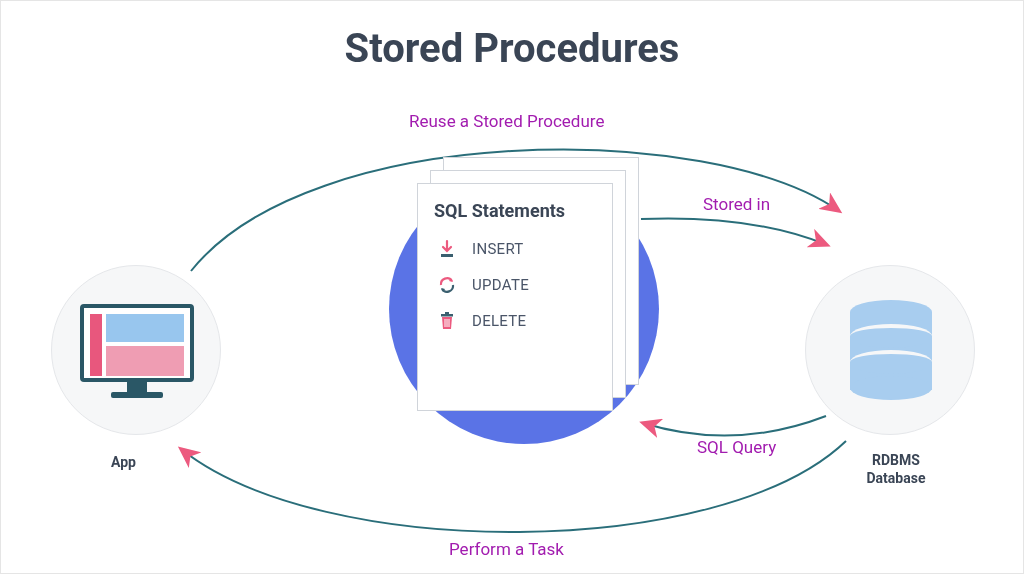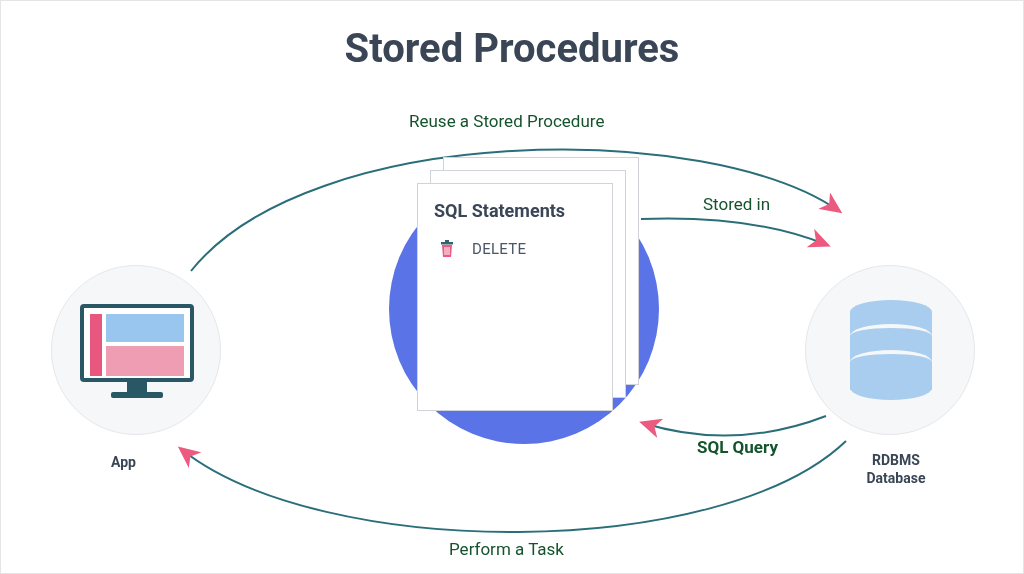--- a/index.html
+++ b/index.html
@@ -14,21 +14,21 @@
     .title {
       text-align: center;
       font-size: 40px;
       font-weight: 700;
       color: #3a4555;
       padding-top: 24px;
     }
     .arrow-label {
       position: absolute;
       font-size: 17px;
-      color: #14532d;
+      color: #a21caf;
     }
     .node-circle {
       position: absolute;
       background: #f6f7f8;
       border: 1px solid #e5e7ea;
       border-radius: 50%;
     }
     .app-circle { width: 170px; height: 170px; left: 50px; top: 264px; }
     .db-circle  { width: 170px; height: 170px; left: 804px; top: 264px; }
     .center-circle {
@@ -153,21 +153,21 @@
 
   <path d="M 640 218 C 720 215, 780 225, 826 244" fill="none" stroke="#2a6e7a" stroke-width="2" marker-end="url(#arrow-pink)"></path>
 
   <path d="M 825 415 C 760 440, 700 440, 642 422" fill="none" stroke="#2a6e7a" stroke-width="2" marker-end="url(#arrow-pink)"></path>
 
   <path d="M 845 440 C 720 560, 320 560, 180 448" fill="none" stroke="#2a6e7a" stroke-width="2" marker-end="url(#arrow-pink)"></path>
 </svg>
 
 <div class="arrow-label" style="left:408px; top:110px;">Reuse a Stored Procedure</div>
 <div class="arrow-label" style="left:702px; top:193px;">Stored in</div>
-<div class="arrow-label" style="left:696px; top:436px;font-weight:bold;">SQL Query</div>
+<div class="arrow-label" style="left:696px; top:436px;">SQL Query</div>
 <div class="arrow-label" style="left:448px; top:538px;">Perform a Task</div>
 
 <div class="node-circle app-circle">
   <div class="monitor">
     <div class="monitor-frame">
       <div class="monitor-side"></div>
       <div class="monitor-top"></div>
       <div class="monitor-bot"></div>
     </div>
     <div class="monitor-stand"></div>
@@ -176,20 +176,40 @@
 </div>
 <div class="node-label app-label">App</div>
 
 <div class="center-circle"></div>
 <div class="stack">
   <div class="sheet sheet3"></div>
   <div class="sheet sheet2"></div>
   <div class="sheet sheet1">
     <div class="card-title">SQL Statements</div>
     <div class="stmt-list">
+      <div class="stmt">
+        <span class="icon-slot">
+          <svg width="18" height="20" viewBox="0 0 18 20">
+              <path d="M9 2 L9 11 M5 8 L9 12 L13 8" stroke="#ec5a7f" stroke-width="2.2" fill="none" stroke-linecap="round"></path>
+              <rect x="3" y="15" width="12" height="3" fill="#3a5f6f"></rect>
+            </svg>
+        </span>
+        <span class="stmt-label">INSERT</span>
+      </div>
+      <div class="stmt">
+        <span class="icon-slot">
+          <svg width="20" height="20" viewBox="0 0 20 20">
+              <path d="M4 10 A6 6 0 0 1 15 6" stroke="#ec5a7f" stroke-width="2.2" fill="none"></path>
+              <path d="M16 10 A6 6 0 0 1 5 14" stroke="#3a5f6f" stroke-width="2.2" fill="none"></path>
+              <path d="M14 3 L16 7 L12 6 Z" fill="#ec5a7f"></path>
+              <path d="M6 17 L4 13 L8 14 Z" fill="#3a5f6f"></path>
+            </svg>
+        </span>
+        <span class="stmt-label">UPDATE</span>
+      </div>
       <div class="stmt">
         <span class="icon-slot">
           <svg width="18" height="20" viewBox="0 0 18 20">
               <rect x="3" y="3" width="12" height="2.5" fill="#3a5f6f"></rect>
               <rect x="7" y="1" width="4" height="2" fill="#3a5f6f"></rect>
               <path d="M4 6 L5 18 L13 18 L14 6 Z" fill="#ec5a7f"></path>
               <line x1="7" y1="8" x2="7" y2="16" stroke="#fff" stroke-width="1"></line>
               <line x1="9" y1="8" x2="9" y2="16" stroke="#fff" stroke-width="1"></line>
               <line x1="11" y1="8" x2="11" y2="16" stroke="#fff" stroke-width="1"></line>
             </svg>

